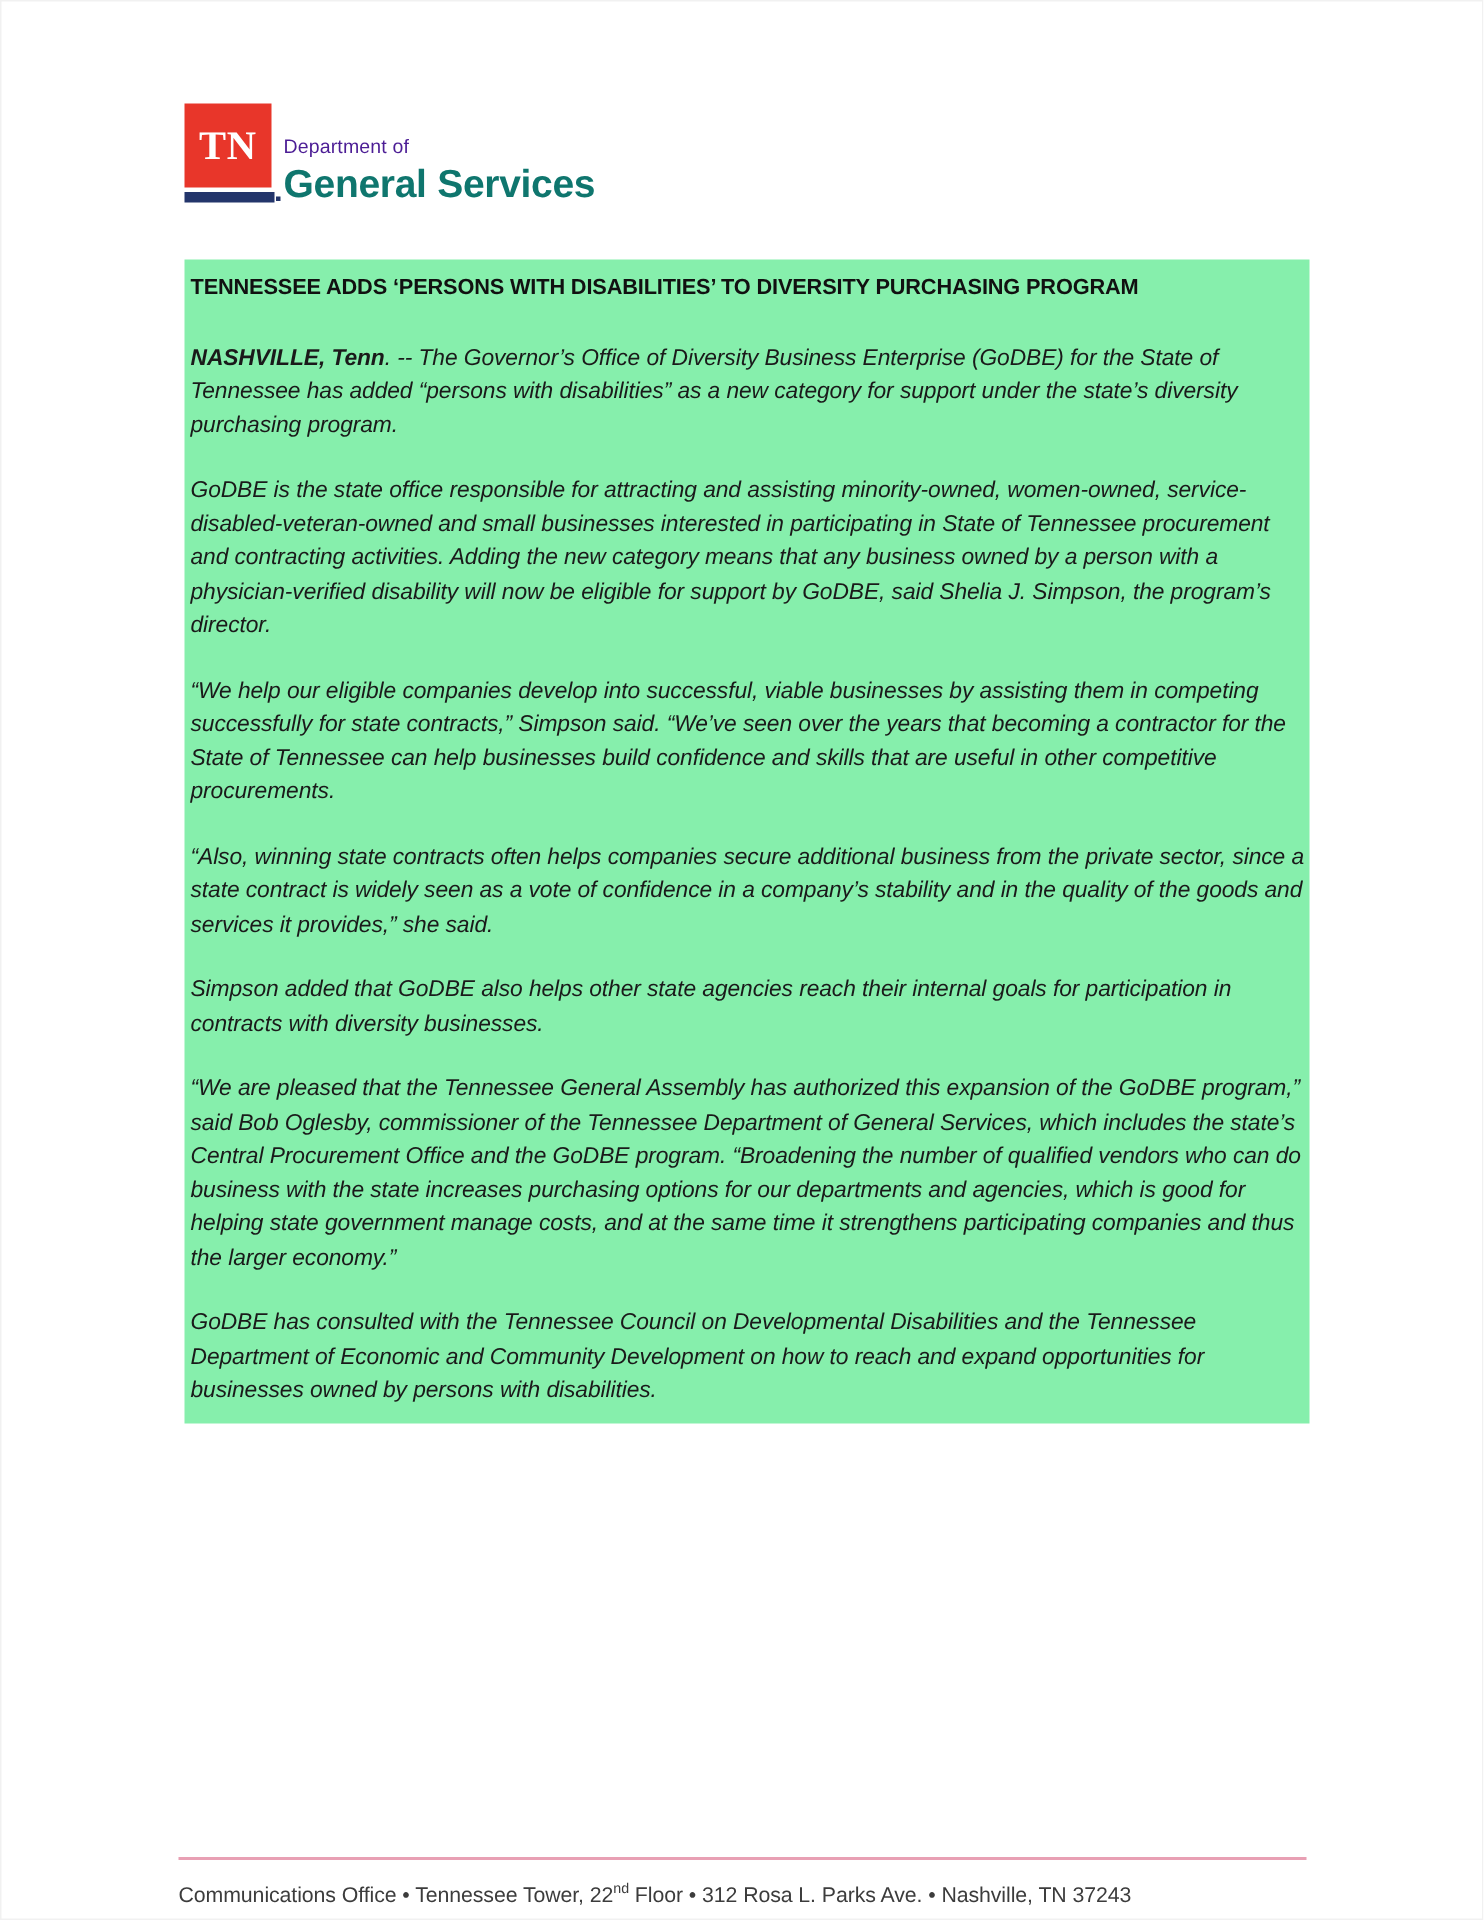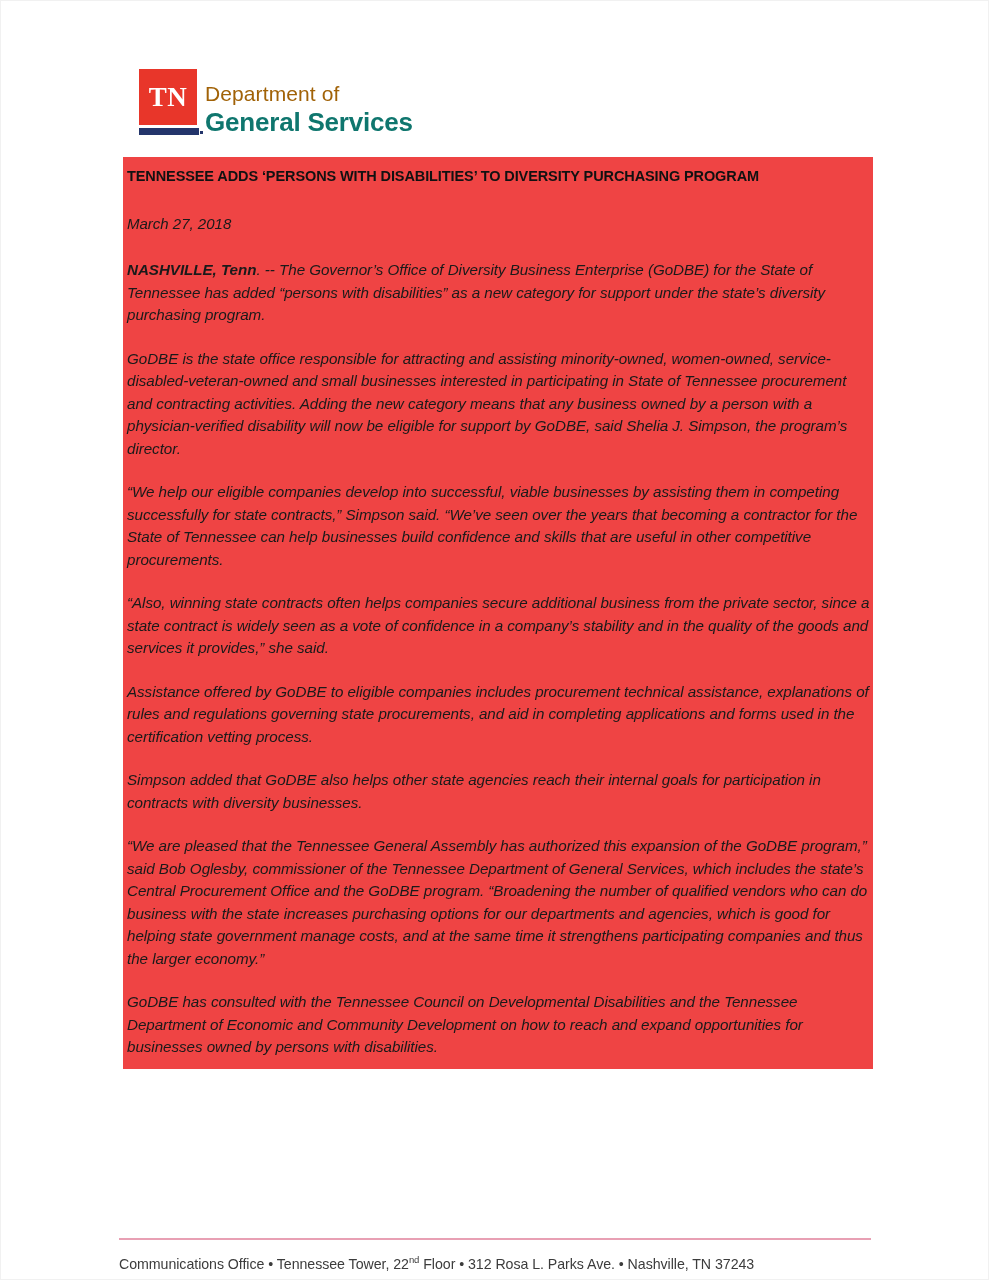--- a/index.html
+++ b/index.html
@@ -23,21 +23,20 @@
     overflow: hidden;
   }
 
   
   .logo-block {
     position: absolute;
     left: 122px;
     top: 68px;
     display: flex;
     align-items: flex-end;
-    margin-left: 16px;
   }
   .logo-mark {
     position: relative;
     width: 58px;
     height: 68px;
     flex: 0 0 auto;
   }
   .logo-square {
     position: absolute;
     left: 0;
@@ -77,42 +76,42 @@
     width: 3px;
     height: 3px;
     background: #23356b;
   }
   .logo-words {
     margin-left: 8px;
     padding-bottom: 1px;
     line-height: 1;
   }
   .logo-dept {
-    color: #a16207;
-    font-size: 21px;
+    color: #4c1d95;
+    font-size: 13px;
     font-weight: 400;
     letter-spacing: 0.1px;
     line-height: 1.12;
     margin-bottom: 3px;
   }
   .logo-division {
     color: #0f766e;
     font-size: 26px;
     font-weight: 700;
     letter-spacing: -0.2px;
     line-height: 1.05;
   }
 
   
   .content {
     position: absolute;
     left: 122px;
-    top: 156px;
+    top: 172px;
     width: 750px;
-    background: #ef4444;
+    background: #86efac;
     padding: 6px 0 10px 4px;
     box-sizing: border-box;
   }
   .headline {
     font-size: 14.5px;
     font-weight: 700;
     color: #111111;
     letter-spacing: -0.1px;
     line-height: 1.3;
     margin: 4px 0 0 0;
@@ -180,31 +179,29 @@
     <div class="logo-words">
       <div class="logo-dept">Department of</div>
       <div class="logo-division">General Services</div>
     </div>
   </div>
 
   <div class="content">
 
     <h1 class="headline">TENNESSEE ADDS ‘PERSONS WITH DISABILITIES’ TO DIVERSITY PURCHASING PROGRAM</h1>
 
-    <div class="dateline">March 27, 2018</div>
 
     <p class="body first"><span class="bold">NASHVILLE, Tenn</span><span>. -- The Governor’s Office of Diversity Business Enterprise (GoDBE) for the State of Tennessee has added “persons with disabilities” as a new category for support under the state’s diversity purchasing program.</span></p>
 
     <p class="body">GoDBE is the state office responsible for attracting and assisting minority-owned, women-owned, service-disabled-veteran-owned and small businesses interested in participating in State of Tennessee procurement and contracting activities.  Adding the new category means that any business owned by a person with a physician-verified disability will now be eligible for support by GoDBE, said Shelia J. Simpson, the program’s director.</p>
 
     <p class="body">“We help our eligible companies develop into successful, viable businesses by assisting them in competing successfully for state contracts,” Simpson said.  “We’ve seen over the years that becoming a contractor for the State of Tennessee can help businesses build confidence and skills that are useful in other competitive procurements.</p>
 
     <p class="body">“Also, winning state contracts often helps companies secure additional business from the private sector, since a state contract is widely seen as a vote of confidence in a company’s stability and in the quality of the goods and services it provides,”  she said.</p>
 
-    <p class="body">Assistance offered by GoDBE to eligible companies includes procurement technical assistance, explanations of rules and regulations governing state procurements, and aid in completing applications and forms used in the certification vetting process.</p>
 
     <p class="body">Simpson added that GoDBE also helps other state agencies reach their internal goals for participation in contracts with diversity businesses.</p>
 
     <p class="body">“We are pleased that the Tennessee General Assembly has authorized this expansion of the GoDBE program,” said Bob Oglesby, commissioner of the Tennessee Department of General Services, which includes the state’s Central Procurement Office and the GoDBE program. “Broadening the number of qualified vendors who can do business with the state increases purchasing options for our departments and agencies, which is good for helping state government manage costs, and at the same time it strengthens participating companies and thus the larger economy.”</p>
 
     <p class="body">GoDBE has consulted with the Tennessee Council on Developmental Disabilities and the Tennessee Department of Economic and Community Development on how to reach and expand opportunities for businesses owned by persons with disabilities.</p>
 
 
   </div>
 

